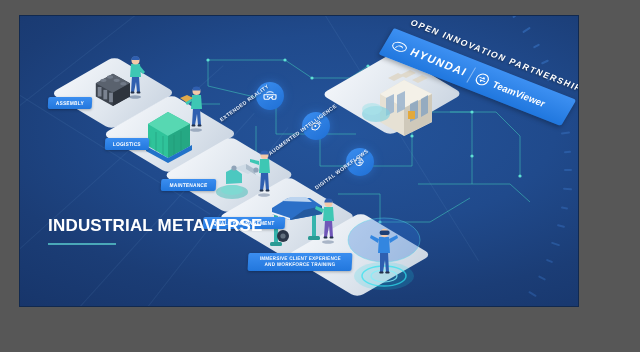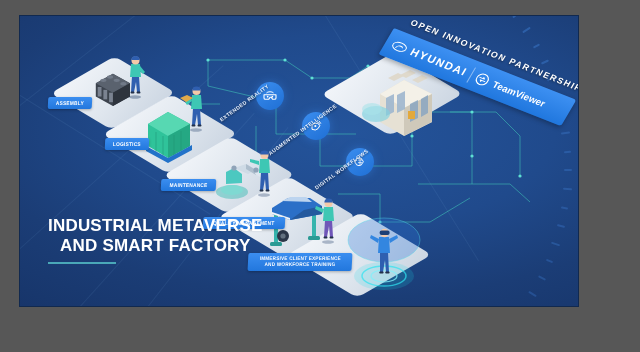--- a/index.html
+++ b/index.html
@@ -389,19 +389,18 @@
           <circle cx="12" cy="12" r="10.5" fill="none" stroke="#fff" stroke-width="2"></circle>
           <path d="M6 10h9l-2.5-2.5M18 14H9l2.5 2.5" fill="none" stroke="#fff" stroke-width="1.8" stroke-linecap="round" stroke-linejoin="round"></path>
         </svg>
         <span class="tvTxt">TeamViewer</span>
       </div>
     </div>
 
     <div id="titleblock">
       <h1>
         <span class="l1">INDUSTRIAL METAVERSE</span>
-        <span class="l2">AND SMART FACTORY</span>
       </h1>
       <div id="rule"></div>
     </div>
 
   </div>
 </div>
 
 </body></html>

